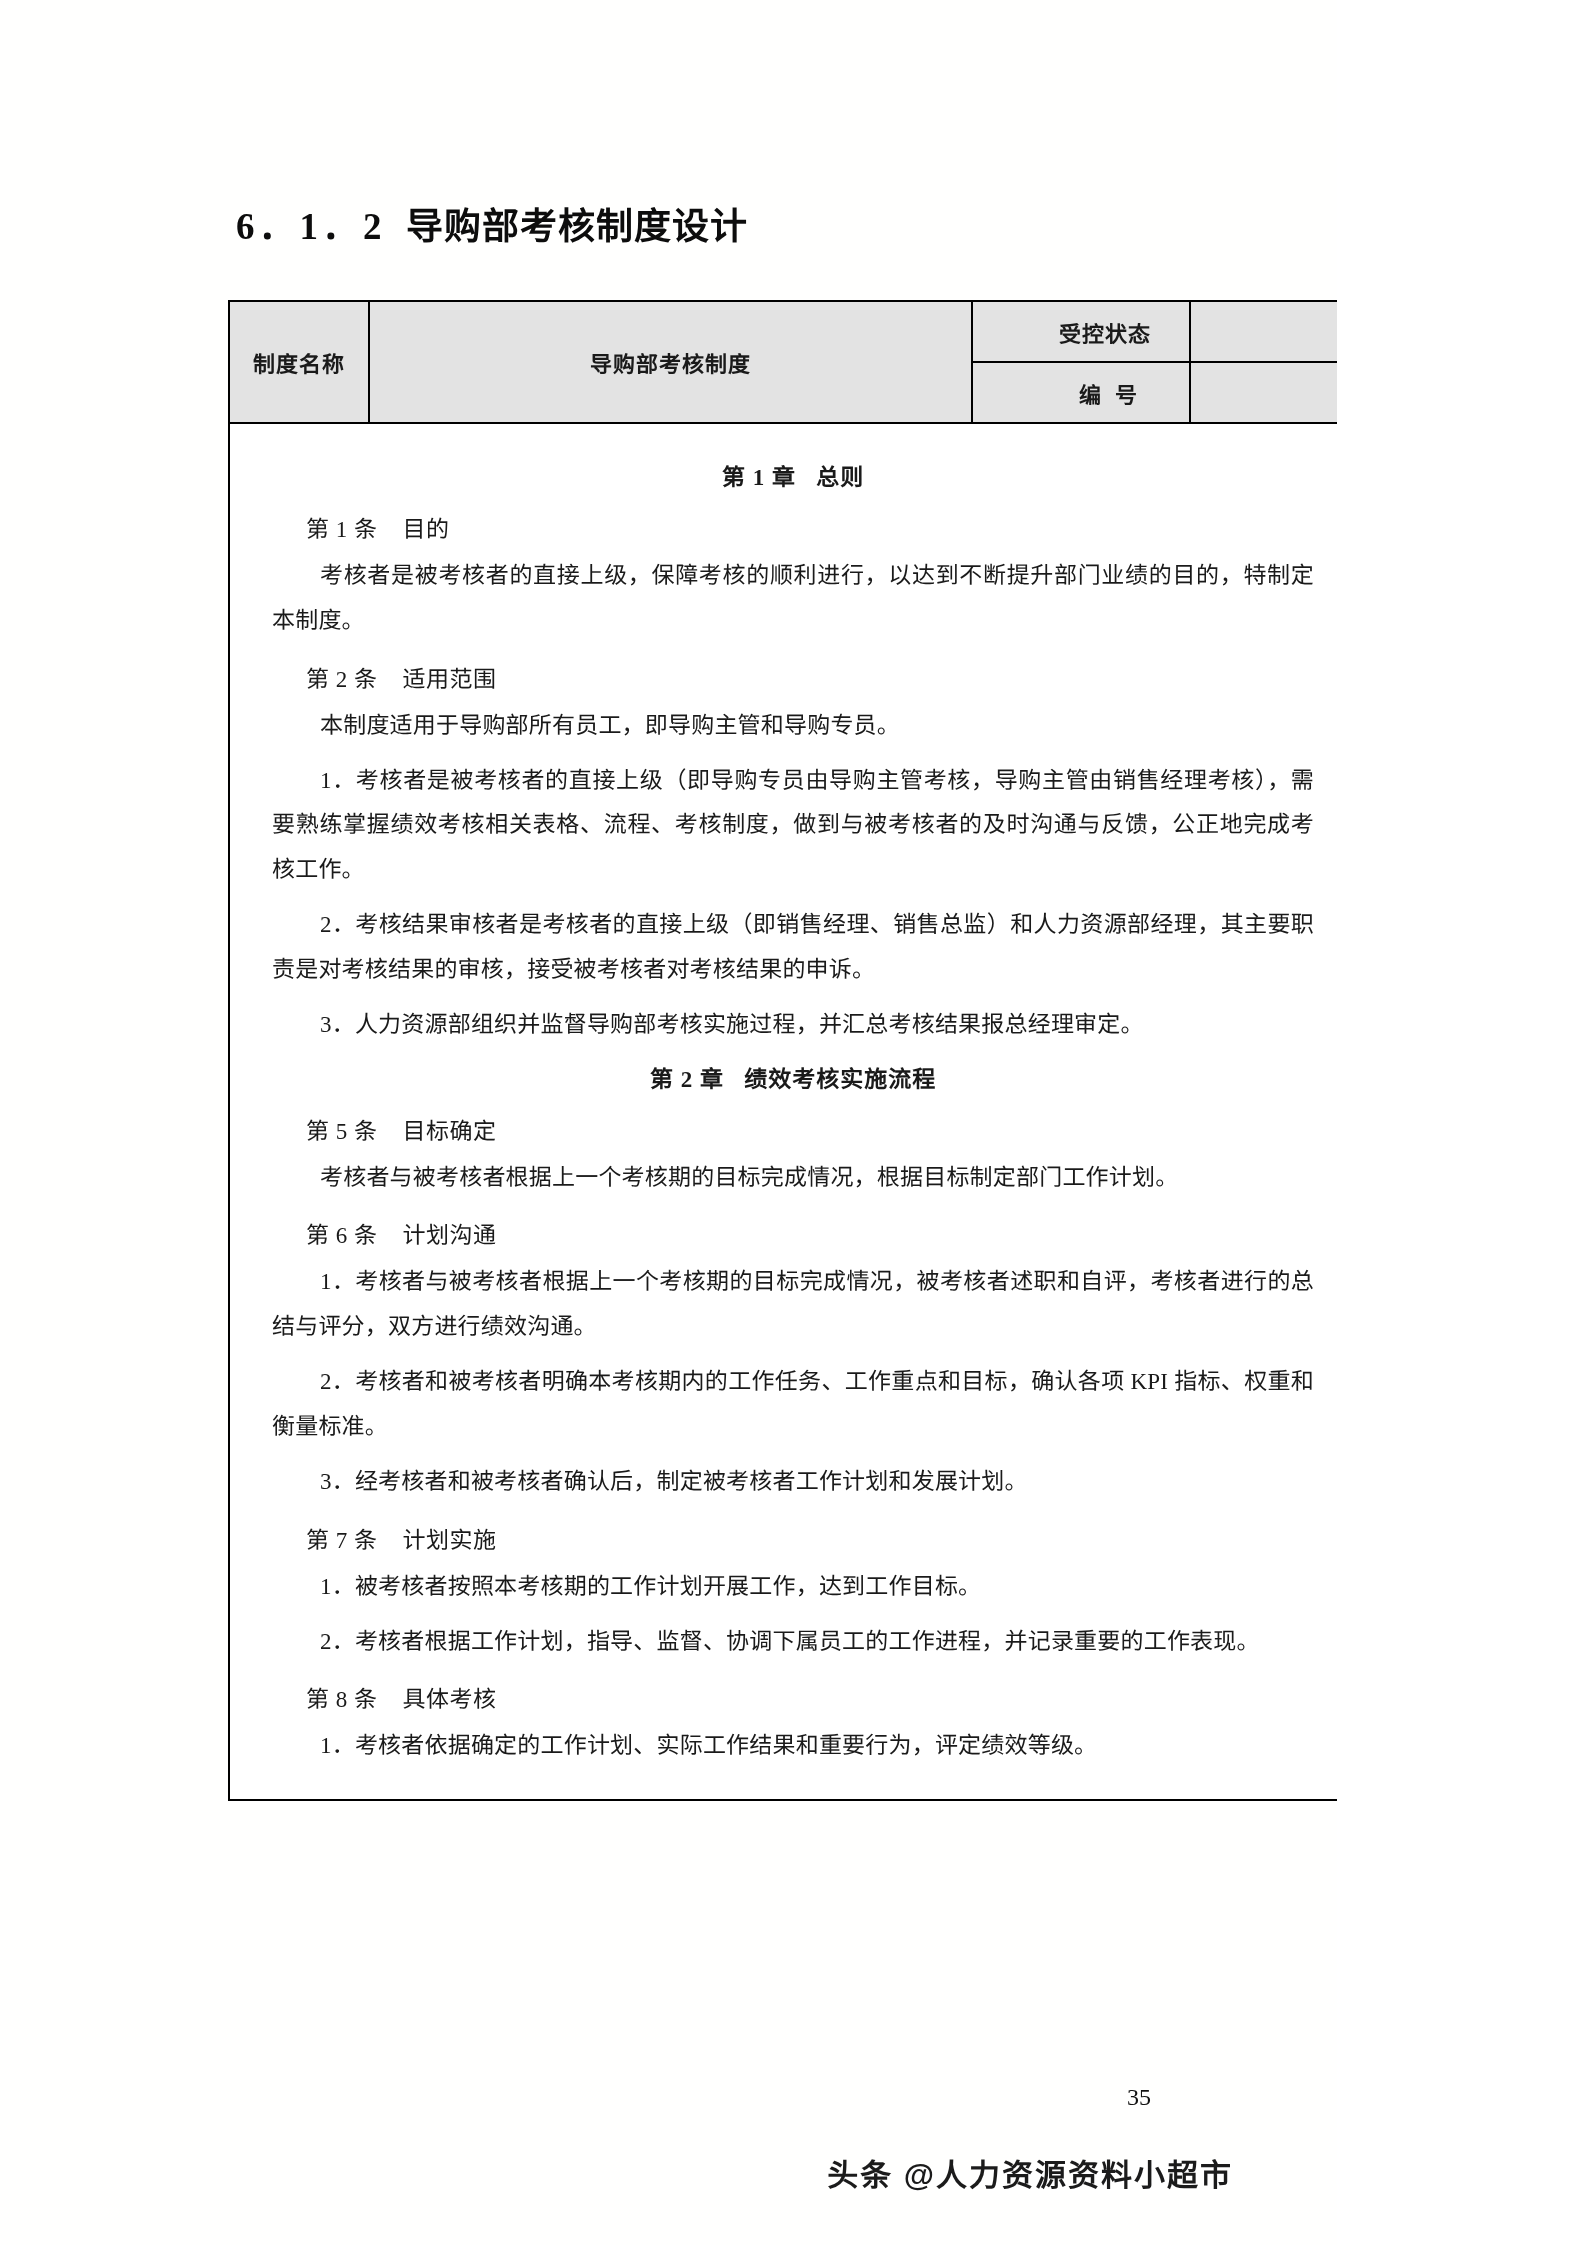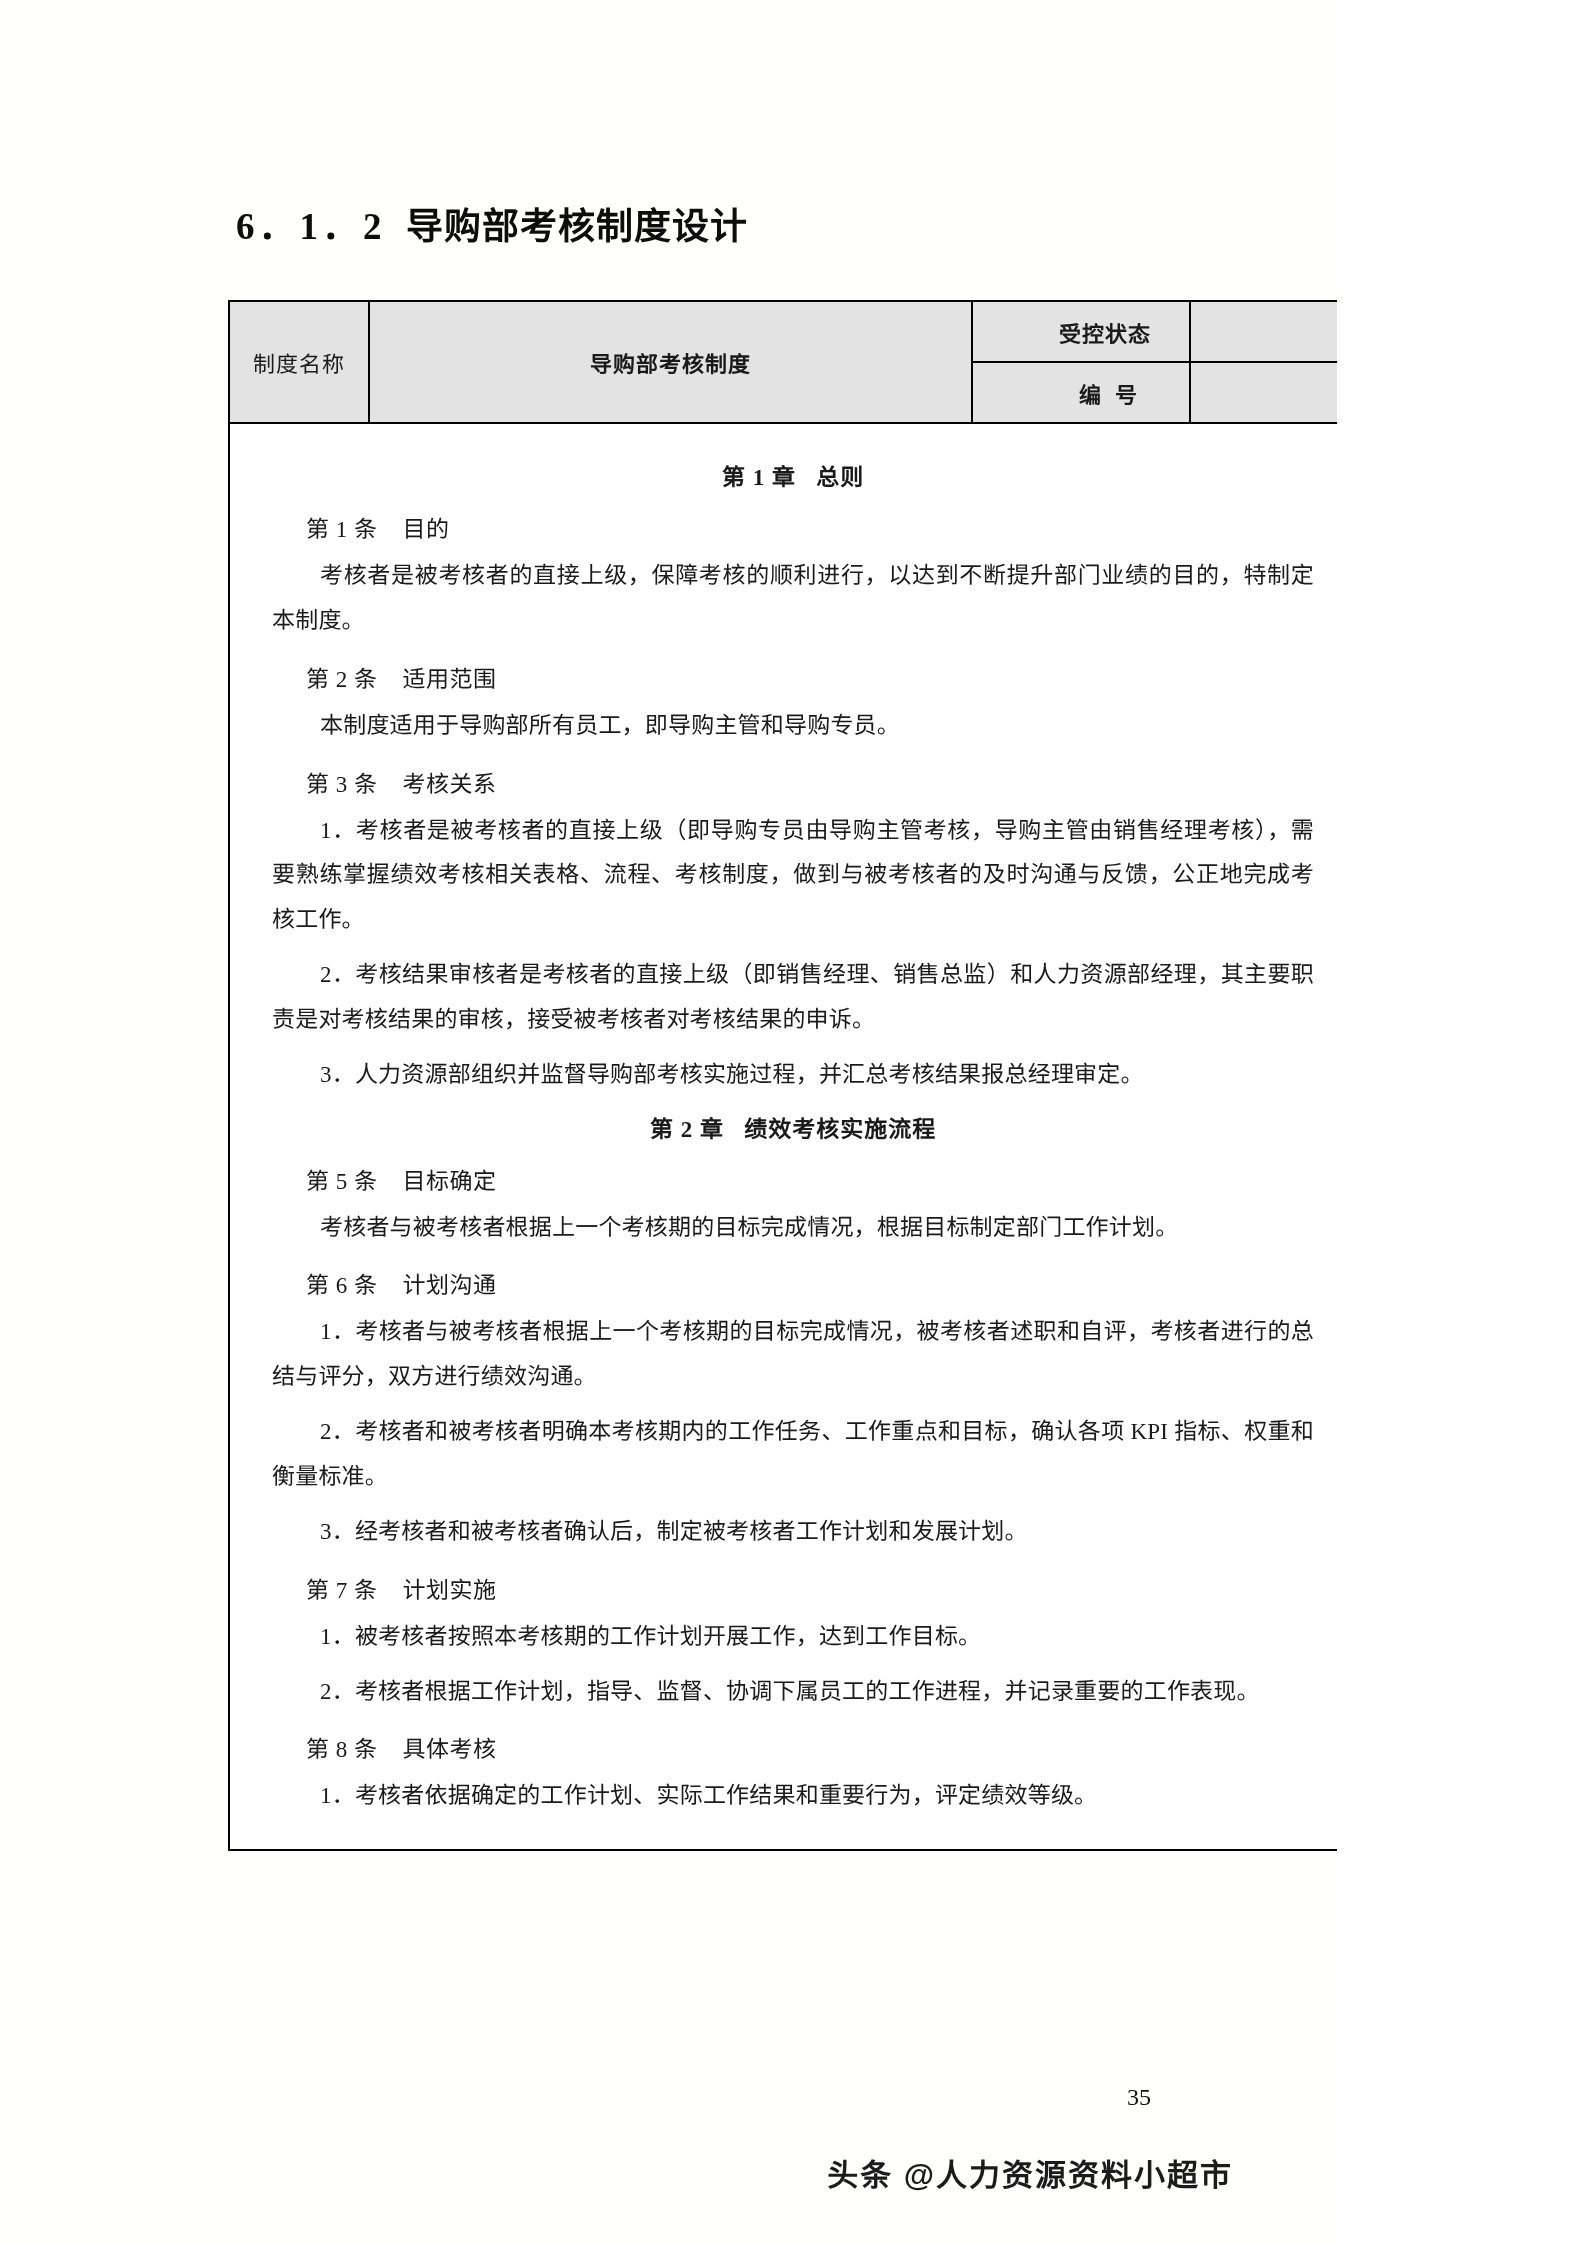--- a/index.html
+++ b/index.html
@@ -53,21 +53,21 @@
     box-sizing: border-box;
   }
   .th-name-label {
     width: 140px;
     flex: 0 0 140px;
     border-right: 2px solid #000000;
     display: flex;
     align-items: center;
     justify-content: center;
     font-size: 22px;
-    font-weight: normal;
+    font-weight: bold;
     letter-spacing: 1px;
     box-sizing: border-box;
   }
   .th-name-value {
     flex: 1 1 auto;
     border-right: 2px solid #000000;
     display: flex;
     align-items: center;
     justify-content: center;
     font-size: 22px;
@@ -201,21 +201,20 @@
     <div class="tbody">
 
       <div class="chapter">第 1 章   总则</div>
 
       <div class="article-head">第 1 条    目的</div>
       <div class="para indent">考核者是被考核者的直接上级，保障考核的顺利进行，以达到不断提升部门业绩的目的，特制定本制度。</div>
 
       <div class="article-head">第 2 条    适用范围</div>
       <div class="para indent">本制度适用于导购部所有员工，即导购主管和导购专员。</div>
 
-      <div class="article-head">第 3 条    考核关系</div>
       <div class="para indent">1．考核者是被考核者的直接上级（即导购专员由导购主管考核，导购主管由销售经理考核），需要熟练掌握绩效考核相关表格、流程、考核制度，做到与被考核者的及时沟通与反馈，公正地完成考核工作。</div>
       <div class="para indent">2．考核结果审核者是考核者的直接上级（即销售经理、销售总监）和人力资源部经理，其主要职责是对考核结果的审核，接受被考核者对考核结果的申诉。</div>
       <div class="para indent">3．人力资源部组织并监督导购部考核实施过程，并汇总考核结果报总经理审定。</div>
 
       <div class="chapter">第 2 章   绩效考核实施流程</div>
 
       <div class="article-head">第 5 条    目标确定</div>
       <div class="para indent">考核者与被考核者根据上一个考核期的目标完成情况，根据目标制定部门工作计划。</div>
 
       <div class="article-head">第 6 条    计划沟通</div>

